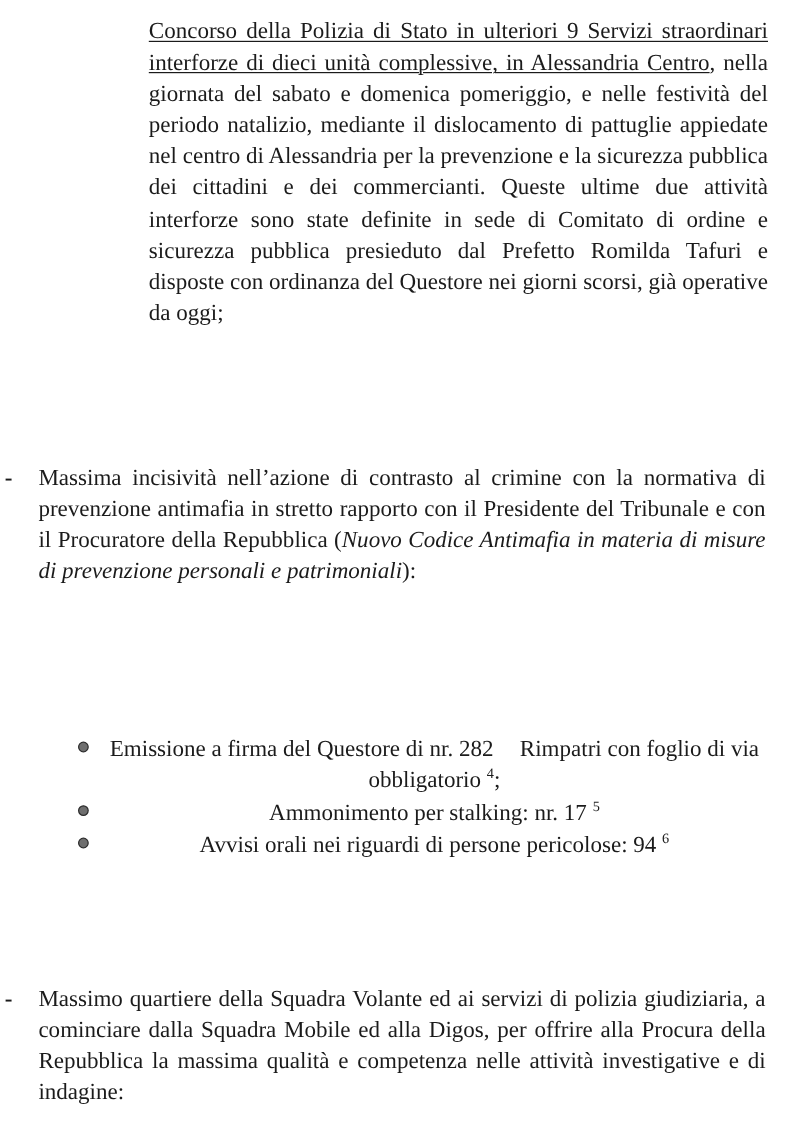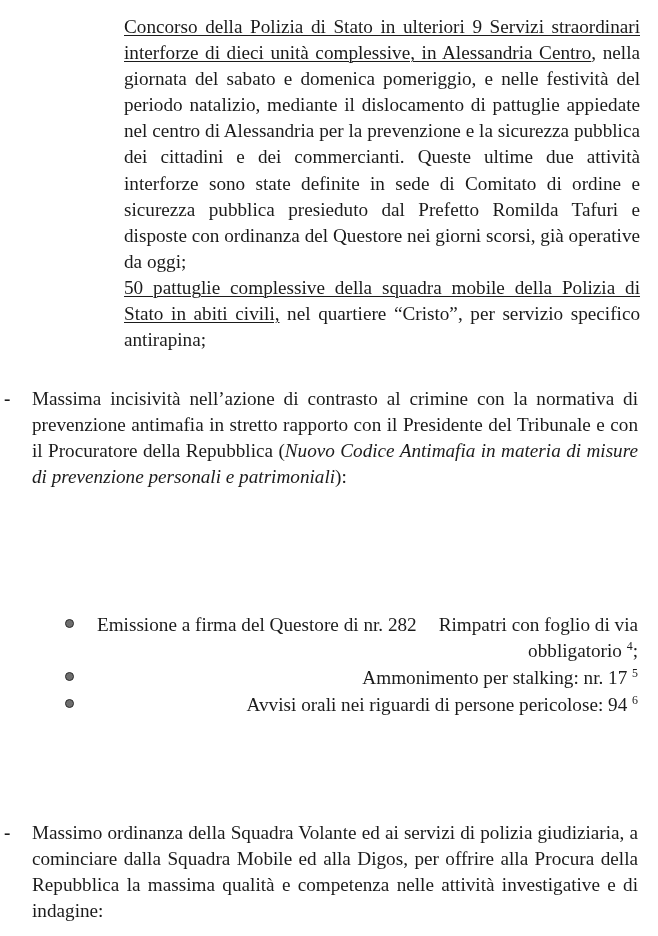--- a/index.html
+++ b/index.html
@@ -101,21 +101,21 @@
     background: #6e6e6e;
     vertical-align: middle;
     position: relative;
     top: -2px;
   }
   .circle-body {
     font-size: 19.2px;
     line-height: 26.1px;
     text-align: justify;
   }
-  .circle-body.nojustify { text-align: right; }
+  .circle-body.nojustify { text-align: center; }
 
   .block-final {
     position: absolute;
     left: 4px;
     top: 820px;
     width: 634px;
   }
 
   
   .b  { font-weight: 400; }
@@ -126,21 +126,20 @@
 
   .tl { text-align-last: left; }
 </style>
 </head>
 <body>
 
 <div class="page">
 
   <div class="block-intro">
     <p class="para tl"><span class="u">Concorso della Polizia di Stato in ulteriori 9 Servizi straordinari interforze di dieci unità complessive, in Alessandria Centro</span><span>, nella giornata del sabato e domenica pomeriggio, e nelle festività del periodo natalizio, mediante il dislocamento di pattuglie appiedate nel centro di Alessandria per la prevenzione e la sicurezza pubblica dei cittadini e dei commercianti. Queste ultime due attività interforze sono state definite in sede di Comitato di ordine e sicurezza pubblica presieduto dal Prefetto Romilda Tafuri e disposte con ordinanza del Questore nei giorni scorsi, già operative da oggi;</span></p>
-    <p class="para tl"><span class="u">50 pattuglie complessive della squadra mobile della Polizia di Stato in abiti civili,</span><span> nel quartiere “Cristo”, per servizio specifico antirapina;</span></p>
   </div>
 
   <div class="dash-item" style="top:386px;">
     <span class="dash-marker">-</span>
     <div class="dash-body">
       <p class="para tl"><span class="b">Massima incisività nell’azione di contrasto al crimine con la normativa di prevenzione antimafia</span><span> in stretto rapporto con il Presidente del Tribunale e con il Procuratore della Repubblica (</span><span class="i">Nuovo Codice Antimafia in materia di misure di prevenzione personali e patrimoniali</span><span>):</span></p>
     </div>
   </div>
 
 
@@ -161,17 +160,17 @@
       <span class="cmark"><i></i></span>
       <div class="circle-body nojustify"><span class="b">Avvisi orali nei riguardi di persone pericolose</span><span>: 94</span>&nbsp;<sup>6</sup></div>
     </div>
 
 
   </div>
 
   <div class="dash-item block-final">
     <span class="dash-marker">-</span>
     <div class="dash-body">
-      <p class="para tl"><span class="b">Massimo ordinanza</span><span> della </span><span class="b">Squadra Volante</span><span> ed ai </span><span class="b">servizi di polizia giudiziaria, a cominciare dalla Squadra Mobile ed alla Digos</span><span>, per offrire alla Procura della Repubblica la massima qualità e competenza nelle attività investigative e di indagine:</span></p>
+      <p class="para tl"><span class="b">Massimo quartiere</span><span> della </span><span class="b">Squadra Volante</span><span> ed ai </span><span class="b">servizi di polizia giudiziaria, a cominciare dalla Squadra Mobile ed alla Digos</span><span>, per offrire alla Procura della Repubblica la massima qualità e competenza nelle attività investigative e di indagine:</span></p>
     </div>
   </div>
 
 </div>
 
 </body></html>

